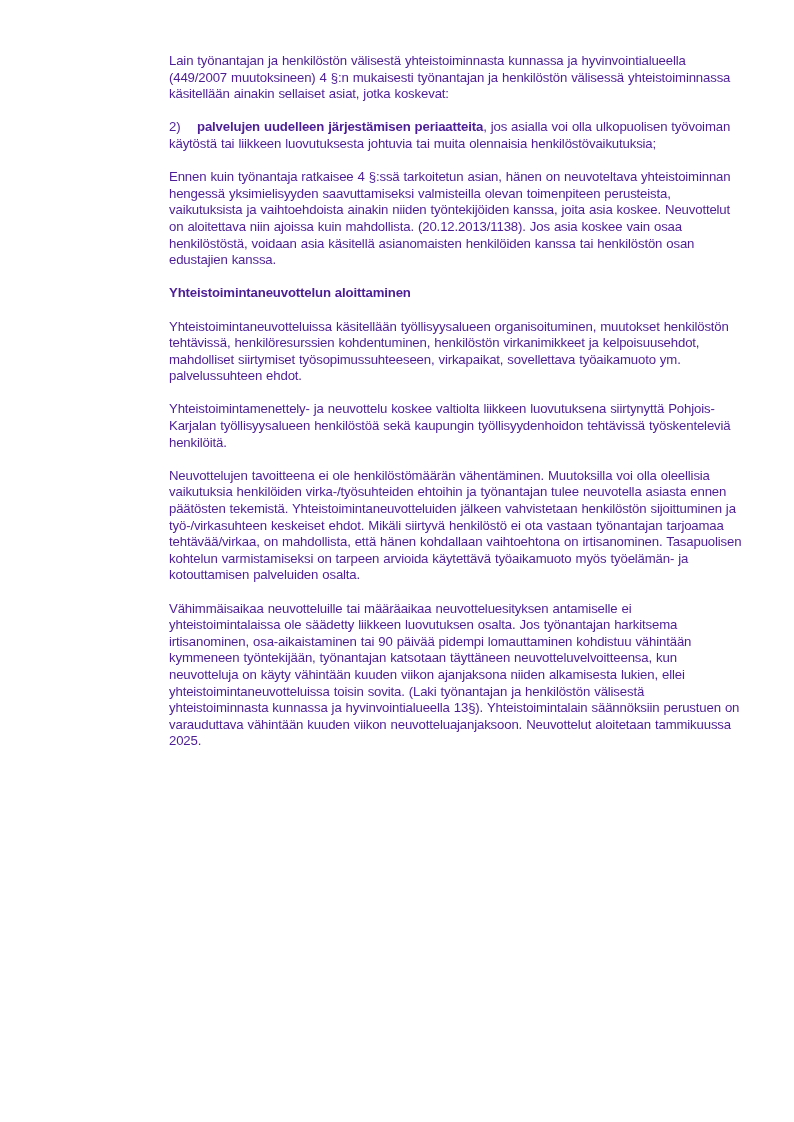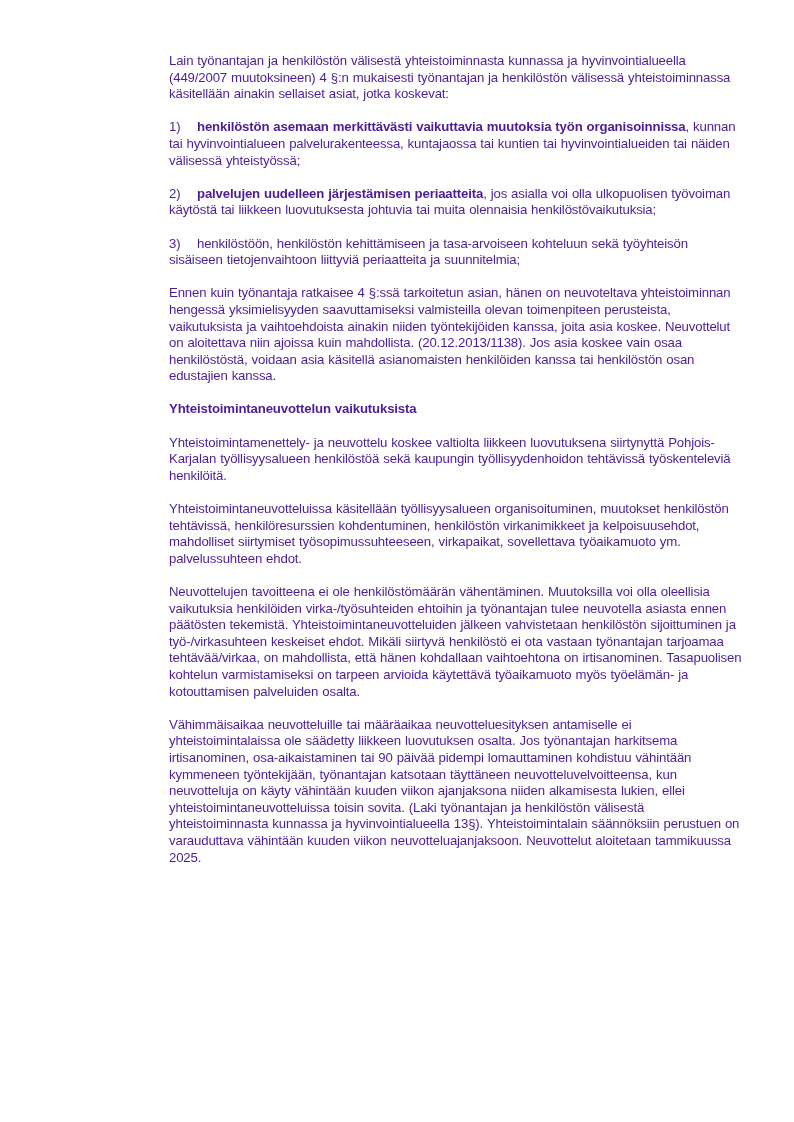--- a/index.html
+++ b/index.html
@@ -15,28 +15,26 @@
   .num { display:inline-block; width:28px; }
   b, .b { font-weight:bold; }
   h2 { font-size:13.2px; font-weight:bold; margin:0 0 16.6px 0; line-height:16.6px; }
 </style>
 </head>
 <body>
 
 <div class="page">
   <p>Lain työnantajan ja henkilöstön välisestä yhteistoiminnasta kunnassa ja hyvinvointialueella (449/2007 muutoksineen) 4 §:n mukaisesti työnantajan ja henkilöstön välisessä yhteistoiminnassa käsitellään ainakin sellaiset asiat, jotka koskevat:</p>
 
-  <p><span class="num">1)</span><b>henkilöstön asemaan merkittävästi vaikuttavia muutoksia työn organisoinnissa</b><span>, kunnan tai hyvinvointialueen palvelurakenteessa, kuntajaossa tai kuntien tai hyvinvointialueiden tai näiden välisessä yhteistyössä;</span></p>
 
   <p><span class="num">2)</span><b>palvelujen uudelleen järjestämisen periaatteita</b><span>, jos asialla voi olla ulkopuolisen työvoiman käytöstä tai liikkeen luovutuksesta johtuvia tai muita olennaisia henkilöstövaikutuksia;</span></p>
 
-  <p><span class="num">3)</span><span>henkilöstöön, henkilöstön kehittämiseen ja tasa-arvoiseen kohteluun sekä työyhteisön sisäiseen tietojenvaihtoon liittyviä periaatteita ja suunnitelmia;</span></p>
 
 
   <p>Ennen kuin työnantaja ratkaisee 4 §:ssä tarkoitetun asian, hänen on neuvoteltava yhteistoiminnan hengessä yksimielisyyden saavuttamiseksi valmisteilla olevan toimenpiteen perusteista, vaikutuksista ja vaihtoehdoista ainakin niiden työntekijöiden kanssa, joita asia koskee. Neuvottelut on aloitettava niin ajoissa kuin mahdollista. (20.12.2013/1138). Jos asia koskee vain osaa henkilöstöstä, voidaan asia käsitellä asianomaisten henkilöiden kanssa tai henkilöstön osan edustajien kanssa.</p>
 
-  <h2>Yhteistoimintaneuvottelun vaikutuksista</h2>
+  <h2>Yhteistoimintaneuvottelun aloittaminen</h2>
 
+  <p>Yhteistoimintaneuvotteluissa käsitellään työllisyysalueen organisoituminen, muutokset henkilöstön tehtävissä, henkilöresurssien kohdentuminen, henkilöstön virkanimikkeet ja kelpoisuusehdot, mahdolliset siirtymiset työsopimussuhteeseen, virkapaikat, sovellettava työaikamuoto ym. palvelussuhteen ehdot.</p>
   <p>Yhteistoimintamenettely- ja neuvottelu koskee valtiolta liikkeen luovutuksena siirtynyttä Pohjois-Karjalan työllisyysalueen henkilöstöä sekä kaupungin työllisyydenhoidon tehtävissä työskenteleviä henkilöitä.</p>
-  <p>Yhteistoimintaneuvotteluissa käsitellään työllisyysalueen organisoituminen, muutokset henkilöstön tehtävissä, henkilöresurssien kohdentuminen, henkilöstön virkanimikkeet ja kelpoisuusehdot, mahdolliset siirtymiset työsopimussuhteeseen, virkapaikat, sovellettava työaikamuoto ym. palvelussuhteen ehdot.</p>
   <p>Neuvottelujen tavoitteena ei ole henkilöstömäärän vähentäminen. Muutoksilla voi olla oleellisia vaikutuksia henkilöiden virka-/työsuhteiden ehtoihin ja työnantajan tulee neuvotella asiasta ennen päätösten tekemistä. Yhteistoimintaneuvotteluiden jälkeen vahvistetaan henkilöstön sijoittuminen ja työ-/virkasuhteen keskeiset ehdot. Mikäli siirtyvä henkilöstö ei ota vastaan työnantajan tarjoamaa tehtävää/virkaa, on mahdollista, että hänen kohdallaan vaihtoehtona on irtisanominen.  Tasapuolisen kohtelun varmistamiseksi on tarpeen arvioida käytettävä työaikamuoto myös työelämän- ja kotouttamisen palveluiden osalta.</p>
   <p>Vähimmäisaikaa neuvotteluille tai määräaikaa neuvotteluesityksen antamiselle ei yhteistoimintalaissa ole säädetty liikkeen luovutuksen osalta. Jos työnantajan harkitsema irtisanominen, osa-aikaistaminen tai 90 päivää pidempi lomauttaminen kohdistuu vähintään kymmeneen työntekijään, työnantajan katsotaan täyttäneen neuvotteluvelvoitteensa, kun neuvotteluja on käyty vähintään kuuden viikon ajanjaksona niiden alkamisesta lukien, ellei yhteistoimintaneuvotteluissa toisin sovita. (Laki työnantajan ja henkilöstön välisestä yhteistoiminnasta kunnassa ja hyvinvointialueella 13§). Yhteistoimintalain säännöksiin perustuen on varauduttava vähintään kuuden viikon neuvotteluajanjaksoon. Neuvottelut aloitetaan tammikuussa 2025.</p>
 </div>
 
 </body></html>

